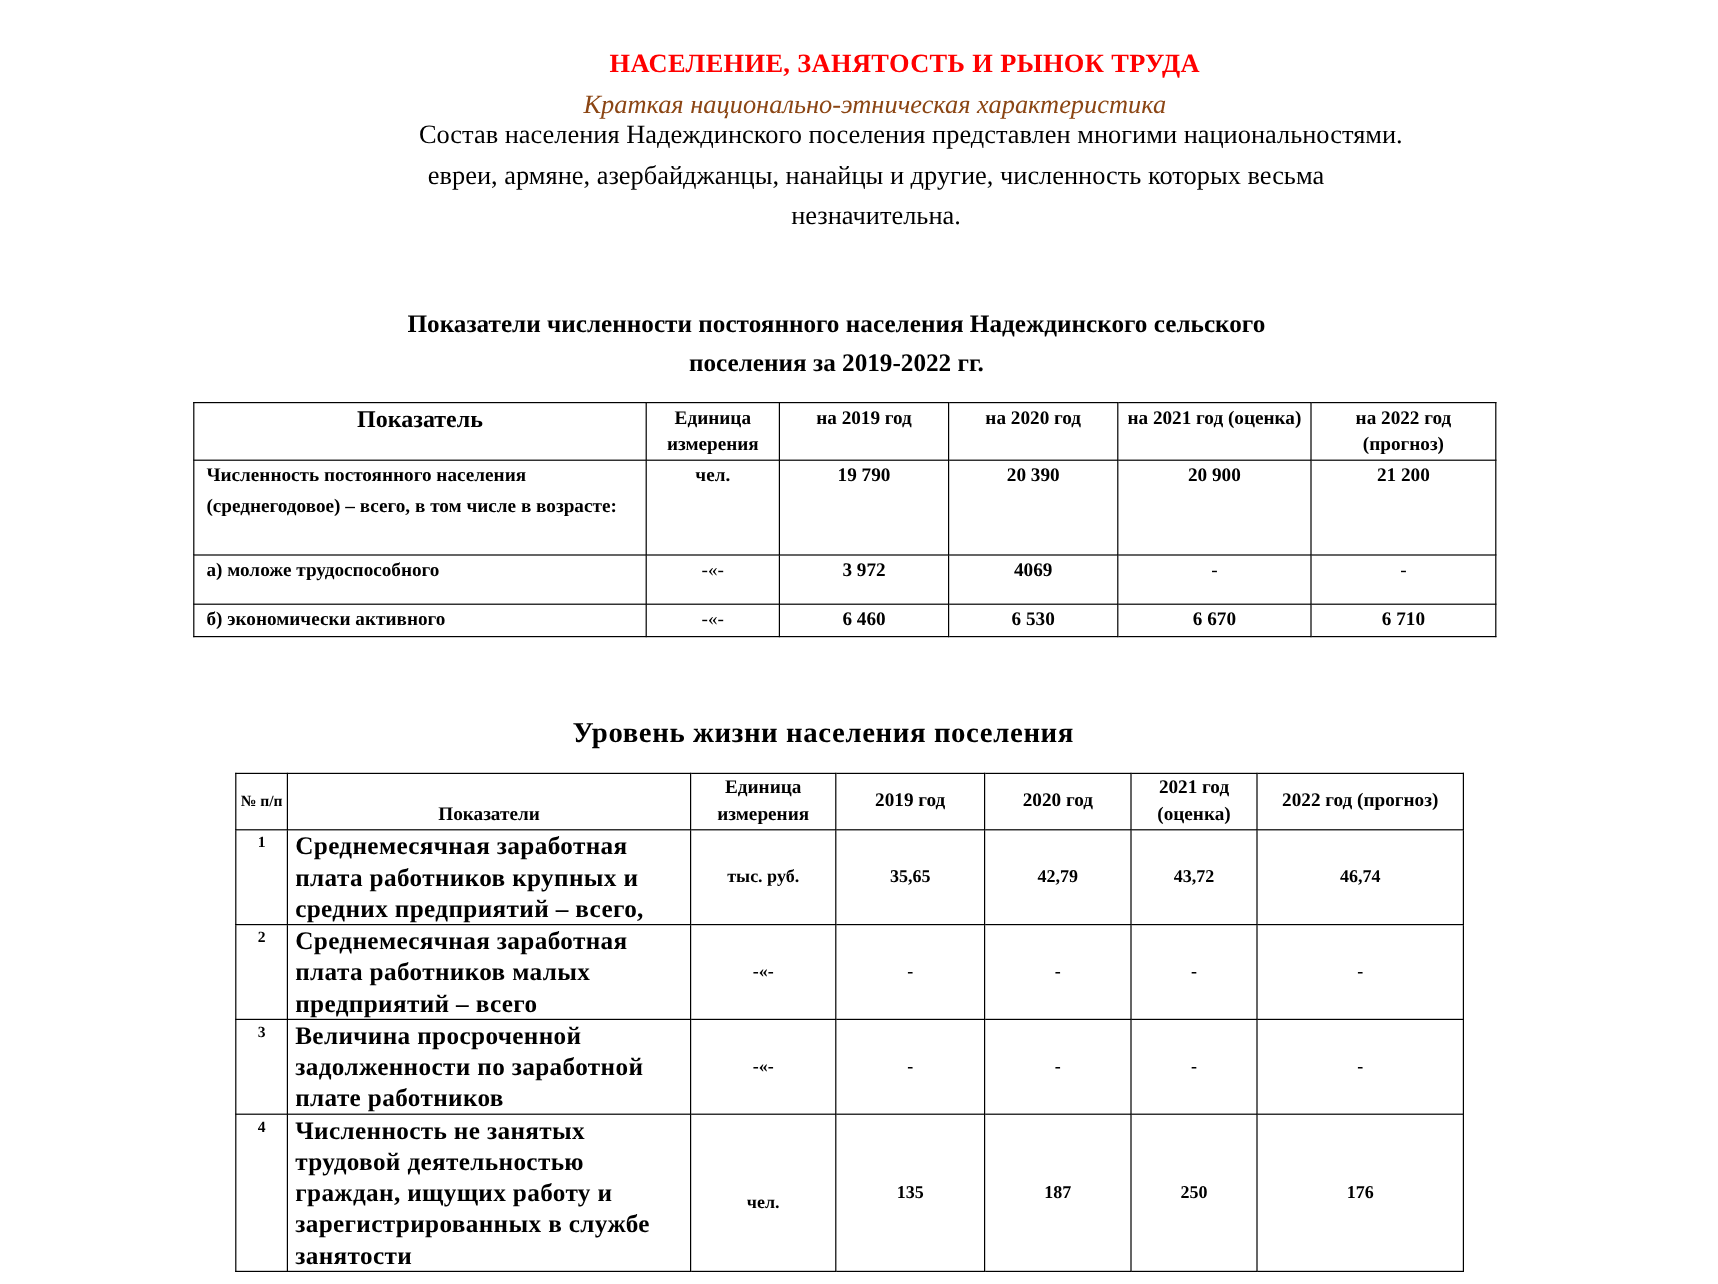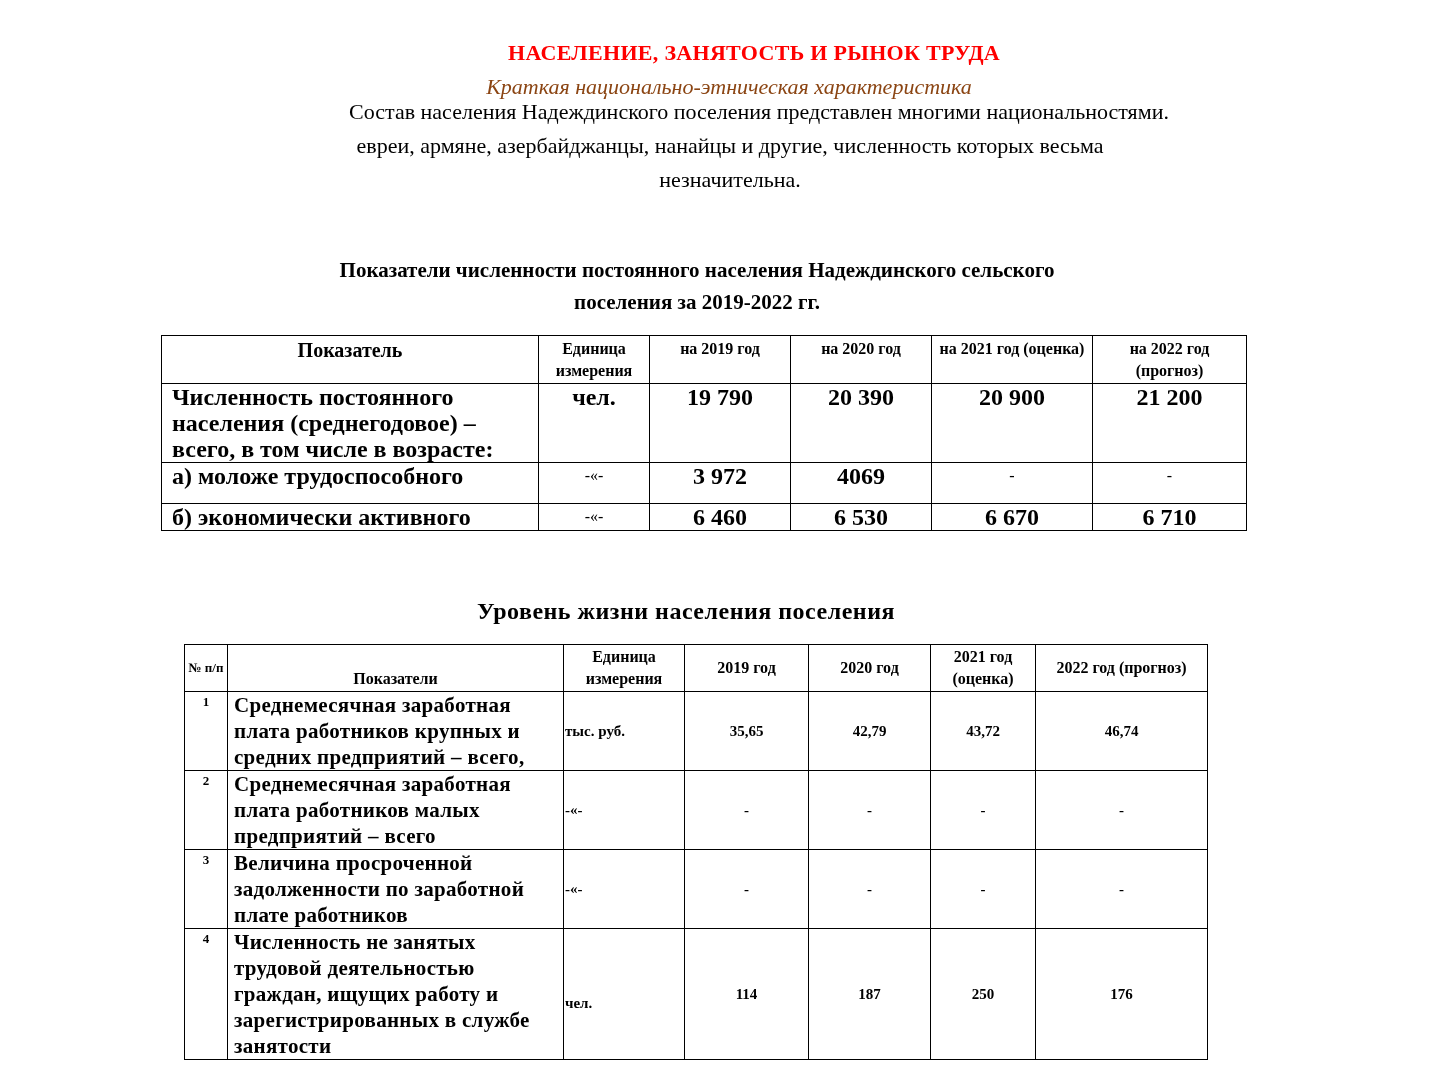--- a/index.html
+++ b/index.html
@@ -22,39 +22,39 @@
   }
   .para .indent { display: inline-block; width: 58px; }
   .heading1 {
     left: 222px; width: 950px; top: 254px; text-align: center;
     font-size: 21px; font-weight: bold; line-height: 32px;
   }
   table { border-collapse: collapse; }
   .t1 { left: 161px; top: 335px; width: 1085px; table-layout: fixed; }
   .t1 td, .t1 th {
     border: 1px solid #000; font-weight: bold; vertical-align: top;
-    padding: 0 4px; font-size: 24px;
+    padding: 0 4px; font-size: 16px;
   }
   .t1 th { text-align: center; }
   .t1 th.small { font-size: 16px; line-height: 22px; padding-top: 2px; }
   .t1 th.big { font-size: 20px; padding-top: 3px; }
   .t1 td.lbl { text-align: left; padding-left: 10px; line-height: 26px; }
   .t1 td.c { text-align: center; line-height: 26px; }
   .t1 td.unit-small { font-size: 16px; font-weight: normal; }
   .heading2 {
     left: 0; width: 1372px; top: 598px; text-align: center;
     font-size: 24px; font-weight: bold; letter-spacing: 0.5px;
   }
-  .t2 { left: 184px; top: 644px; width: 1023px; table-layout: fixed; }
+  .t2 { left: 196px; top: 644px; width: 1023px; table-layout: fixed; }
   .t2 td, .t2 th { border: 1px solid #000; font-weight: bold; }
   .t2 th { font-size: 16px; text-align: center; vertical-align: middle; line-height: 22px; padding: 1px 2px; }
   .t2 td.num { font-size: 13px; text-align: center; vertical-align: top; padding-top: 2px; }
   .t2 td.lbl { font-size: 21px; line-height: 26px; padding: 0 6px; vertical-align: top; letter-spacing: 0.3px; }
   .t2 td.c { font-size: 15px; text-align: center; vertical-align: middle; }
-  .t2 td.unit { font-size: 15px; vertical-align: middle; }
+  .t2 td.unit { font-size: 15px; text-align: center; vertical-align: middle; }
 </style>
 </head>
 <body>
 
 <div class="abs title" style="color: rgb(255, 0, 0);">НАСЕЛЕНИЕ, ЗАНЯТОСТЬ И РЫНОК ТРУДА</div>
 <div class="abs subtitle" style="color: rgb(139, 69, 19);">Краткая национально-этническая характеристика</div>
 
 <div class="abs para">
   <div><span class="indent"></span><span>Состав населения Надеждинского поселения представлен многими национальностями.</span></div>
   <div>евреи, армяне, азербайджанцы, нанайцы и другие, численность которых весьма</div>
@@ -157,19 +157,19 @@
     <td class="unit">-«-</td>
     <td class="c">-</td>
     <td class="c">-</td>
     <td class="c">-</td>
     <td class="c">-</td>
   </tr>
   <tr style="height:131px">
     <td class="num">4</td>
     <td class="lbl">Численность не занятых трудовой деятельностью граждан, ищущих работу и зарегистрированных в службе занятости</td>
     <td class="unit" style="padding-top:20px">чел.</td>
-    <td class="c">114</td>
+    <td class="c">135</td>
     <td class="c">187</td>
     <td class="c">250</td>
     <td class="c">176</td>
   </tr>
 </tbody>
   </table>
 
 </body></html>

